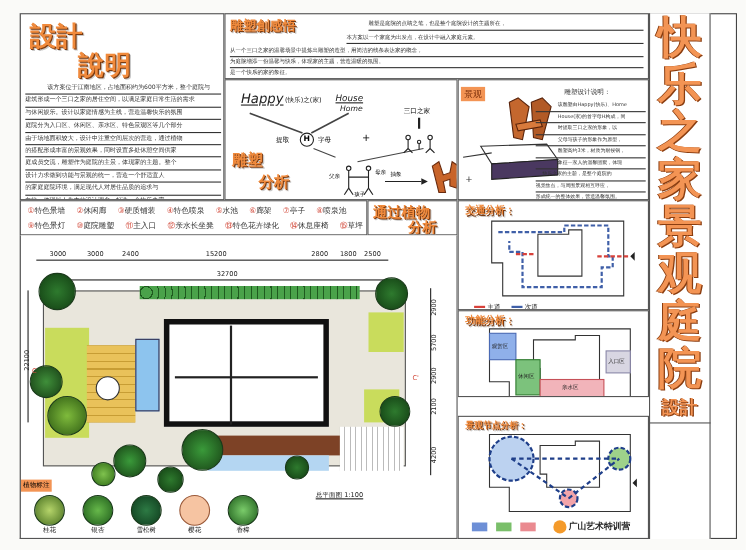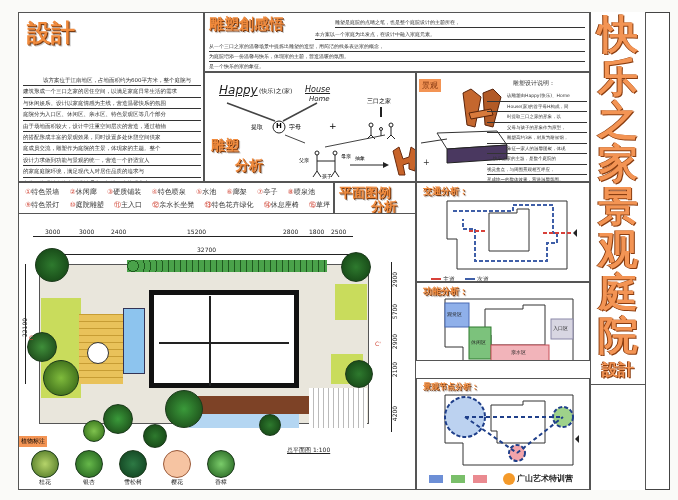--- a/index.html
+++ b/index.html
@@ -17,37 +17,38 @@
   .tree { position: absolute; border-radius: 50%; border: 1px solid #1b3a1b; }
   .small-label { font-size: 6px; color: #222; }
 </style>
 </head>
 <body>
 
 <div class="board"></div>
 
 <div class="box" style="left:18px; top:12px; width:186px; height:170px;">
   <div class="orange-title" style="position:absolute; left:8px; top:4px; font-size:24px;">設計</div>
+  <div class="orange-title" style="position:absolute; left:52px; top:30px; font-size:24px;">說明</div>
   <div style="position:absolute; left:4px; top:62px; width:178px;">
     <div class="hand" style="padding-left:20px;">该方案位于江南地区，占地面积约为600平方米，整个庭院与</div>
     <div class="hand">建筑形成一个三口之家的居住空间，以满足家庭日常生活的需求</div>
     <div class="hand">与休闲娱乐。设计以家庭情感为主线，营造温馨快乐的氛围</div>
     <div class="hand">庭院分为入口区、休闲区、亲水区、特色景观区等几个部分</div>
     <div class="hand">由于场地面积较大，设计中注重空间层次的营造，通过植物</div>
     <div class="hand">的搭配形成丰富的景观效果，同时设置多处休憩空间供家</div>
     <div class="hand">庭成员交流，雕塑作为庭院的主景，体现家的主题。整个</div>
     <div class="hand">设计力求做到功能与景观的统一，营造一个舒适宜人</div>
     <div class="hand">的家庭庭院环境，满足现代人对居住品质的追求与</div>
     <div class="hand">向往，体现以人为本的设计理念，打造一个快乐之家</div>
 
   </div>
 </div>
 
 <div class="box" style="left:204px; top:12px; width:386px; height:60px;">
-  <div class="orange-title" style="position:absolute; left:4px; top:2px; font-size:15px;">雕塑創感悟</div>
+  <div class="orange-title" style="position:absolute; left:4px; top:2px; font-size:12px;">雕塑創感悟</div>
   <div class="hand" style="position:absolute; left:130px; top:4px; width:250px; font-size:5px;">雕塑是庭院的点睛之笔，也是整个庭院设计的主题所在，</div>
   <div class="hand" style="position:absolute; left:110px; top:16px; width:270px; font-size:5px;">本方案以一个家庭为出发点，在设计中融入家庭元素。</div>
   <div class="hand" style="position:absolute; left:4px; top:28px; width:376px; font-size:5px;">从一个三口之家的温馨场景中提炼出雕塑的造型，用简洁的线条表达家的概念，</div>
   <div class="hand" style="position:absolute; left:4px; top:38px; width:376px; font-size:5px;">为庭院增添一份温馨与快乐，体现家的主题，营造温暖的氛围。</div>
   <div class="hand" style="position:absolute; left:4px; top:48px; width:140px; font-size:5px;">是一个快乐的家的象征。</div>
 </div>
 
 <div class="box" style="left:204px; top:72px; width:212px; height:110px;">
   <svg width="212" height="110" style="position:absolute; left:0; top:0;">
     <line x1="22" y1="30" x2="70" y2="48" stroke="#444" stroke-width="1.5"></line>
@@ -139,21 +140,21 @@
     <span><b>③</b><i style="font-style:normal">硬质铺装</i></span>
     <span><b>④</b><i style="font-style:normal">特色喷泉</i></span>
     <span><b>⑤</b><i style="font-style:normal">水池</i></span>
     <span><b>⑥</b><i style="font-style:normal">廊架</i></span>
     <span><b>⑦</b><i style="font-style:normal">亭子</i></span>
     <span><b>⑧</b><i style="font-style:normal">喷泉池</i></span>
   </div>
 </div>
 
 <div class="box" style="left:334px; top:182px; width:82px; height:32px;">
-  <div class="orange-title" style="position:absolute; left:4px; top:1px; font-size:13px;">平面图例</div>
+  <div class="orange-title" style="position:absolute; left:4px; top:1px; font-size:13px;">通过植物</div>
   <div class="orange-title" style="position:absolute; left:36px; top:15px; font-size:13px;">分析</div>
 </div>
 
 <div class="box" style="left:18px; top:214px; width:398px; height:276px; border-top:none;">
 
   <div style="position:absolute; left:14px; top:22px; width:320px; border-top:1px solid #222;"></div>
   <div style="position:absolute; left:40px; top:40px; width:290px; border-top:1px solid #222;"></div>
   <div class="small-label" style="position:absolute; left:26px; top:14px;">3000</div>
   <div class="small-label" style="position:absolute; left:60px; top:14px;">3000</div>
   <div class="small-label" style="position:absolute; left:92px; top:14px;">2400</div>

